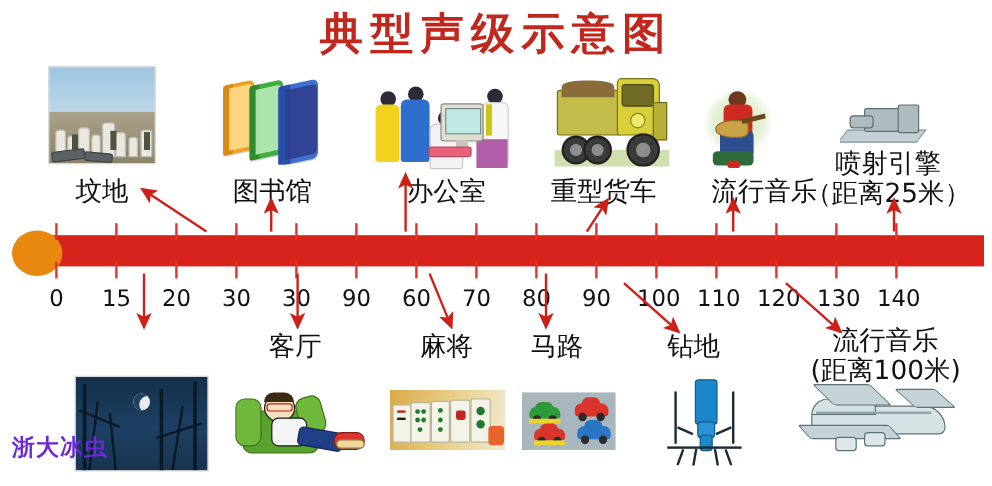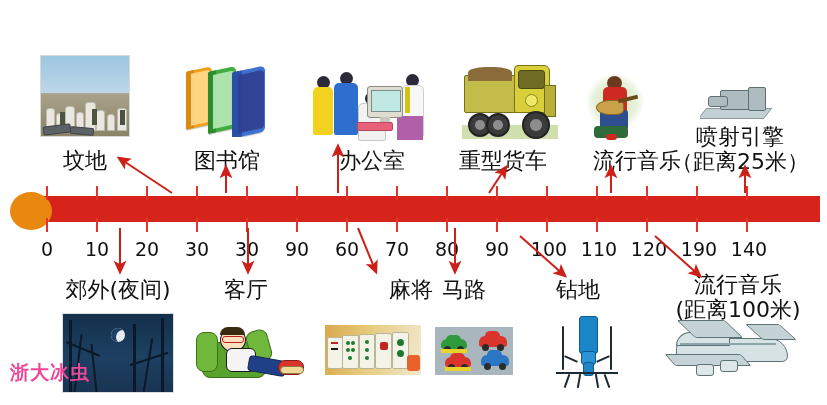--- a/index.html
+++ b/index.html
@@ -174,28 +174,29 @@
     position: absolute;
     left: 10px;
     top: 360px;
     width: 200px;
     height: 34px;
     font-size: 16px;
     color: #7f8e99;
     letter-spacing: 1px;
     font-family: "DejaVu Sans", "Liberation Sans", sans-serif;
   }
-  #watermark .wm-main { font-size: 19px; color: #ec4899; font-weight: bold; }
+  #watermark .wm-main { font-size: 19px; color: #6d28d9; font-weight: bold; }
   #watermark .wm-url { font-size: 12px; color: #8fa0aa; letter-spacing: .5px; }
 </style>
 </head>
 <body>
 
 <div id="stage">
 
+  <div id="chart-title">典型声级示意图</div>
 
   <div class="pic cemetery" style="left:40px; top:55px; width:88px; height:80px; border:1px solid #d9d9d9;">
     <div class="grave" style="left:6%;  width:7px;  height:26%;"></div>
     <div class="grave" style="left:17%; width:6px;  height:20%;"></div>
     <div class="grave" style="left:27%; width:8px;  height:29%;"></div>
     <div class="grave" style="left:40%; width:6px;  height:21%;"></div>
     <div class="grave" style="left:50%; width:9px;  height:34%;"></div>
     <div class="grave" style="left:63%; width:7px;  height:24%;"></div>
     <div class="grave" style="left:75%; width:6px;  height:19%;"></div>
     <div class="grave" style="left:86%; width:8px;  height:27%;"></div>
@@ -285,23 +286,22 @@
   </div>
 
   <div class="item-label" style="left:85px;  top:148px;">坟地</div>
   <div class="item-label" style="left:227px; top:148px;">图书馆</div>
   <div class="item-label" style="left:372px; top:148px;">办公室</div>
   <div class="item-label" style="left:503px; top:148px;">重型货车</div>
   <div class="item-label" style="left:609px; top:148px;margin-left:28px;">流行音乐</div>
   <div class="item-label" style="left:740px; top:124px;">喷射引擎
 （距离25米）</div>
 
-  <div class="item-label" style="left:118px; top:277px;">郊外(夜间)</div>
   <div class="item-label" style="left:246px; top:277px;">客厅</div>
-  <div class="item-label" style="left:372px; top:277px;margin-left:39px;">麻将</div>
+  <div class="item-label" style="left:372px; top:277px;">麻将</div>
   <div class="item-label" style="left:464px; top:277px;">马路</div>
   <div class="item-label" style="left:578px; top:277px;">钻地</div>
   <div class="item-label" style="left:738px; top:272px;">流行音乐
 (距离100米)</div>
 
   <div class="pic night" style="left:62px; top:313px; width:110px; height:78px; border:1px solid #dddddd;">
     <div class="moon" style="left:48px; top:14px;"></div>
     <div class="branch" style="left:6px;  top:6px;  width:3px; height:72px;"></div>
     <div class="branch" style="left:14px; top:20px; width:2px; height:58px; transform:rotate(7deg);"></div>
     <div class="branch" style="left:30px; top:30px; width:2px; height:48px; transform:rotate(-6deg);"></div>
@@ -432,33 +432,33 @@
     <div class="tick up" style="left:596px;"></div>
     <div class="tick down" style="left:596px;"></div>
     <div class="tick up" style="left:646px;"></div>
     <div class="tick down" style="left:646px;"></div>
     <div class="tick up" style="left:696px;"></div>
     <div class="tick down" style="left:696px;"></div>
     <div class="tick up" style="left:746px;"></div>
     <div class="tick down" style="left:746px;"></div>
 
     <div class="tick-label" style="left:47px;">0</div>
-    <div class="tick-label" style="left:97px;">10</div>
+    <div class="tick-label" style="left:97px;">15</div>
     <div class="tick-label" style="left:147px;">20</div>
     <div class="tick-label" style="left:197px;">30</div>
     <div class="tick-label" style="left:247px;">30</div>
     <div class="tick-label" style="left:297px;">90</div>
     <div class="tick-label" style="left:347px;">60</div>
     <div class="tick-label" style="left:397px;">70</div>
     <div class="tick-label" style="left:447px;">80</div>
     <div class="tick-label" style="left:497px;">90</div>
     <div class="tick-label" style="left:549px;">100</div>
     <div class="tick-label" style="left:599px;">110</div>
     <div class="tick-label" style="left:649px;">120</div>
-    <div class="tick-label" style="left:699px;">190</div>
+    <div class="tick-label" style="left:699px;">130</div>
     <div class="tick-label" style="left:749px;">140</div>
   </div>
 
   <svg class="arrow-svg" viewBox="0 0 827 405">
     <defs>
       <marker id="ah" markerWidth="7" markerHeight="7" refX="5.6" refY="3.2" orient="auto">
         <path d="M0,0 L7,3.2 L0,6.4 L1.6,3.2 z" fill="#cc2018"></path>
       </marker>
     </defs>
 

